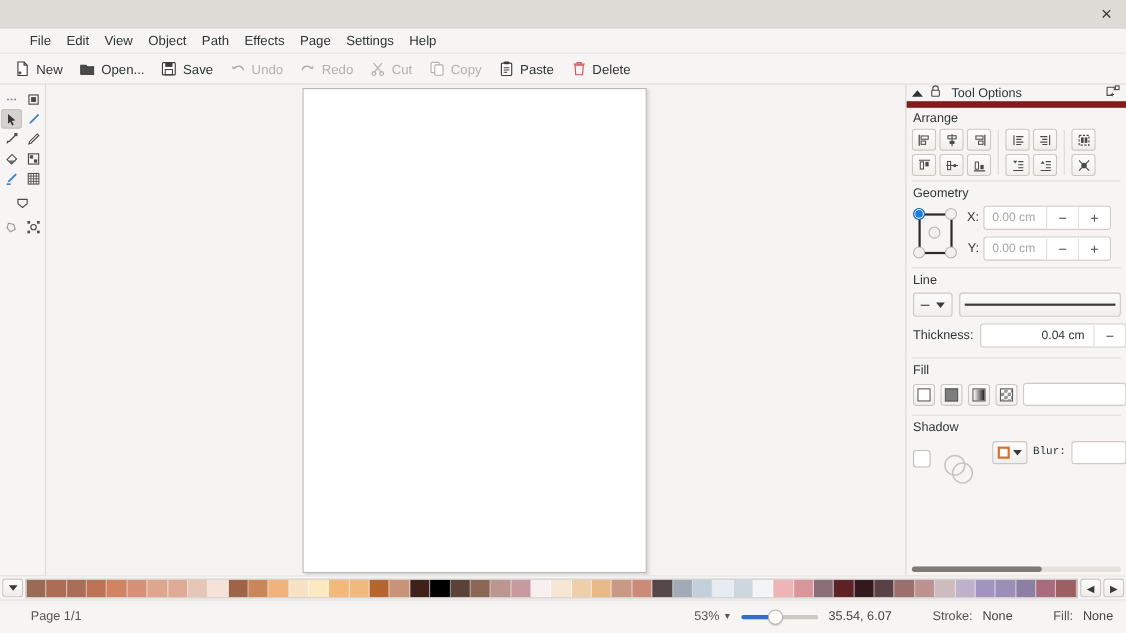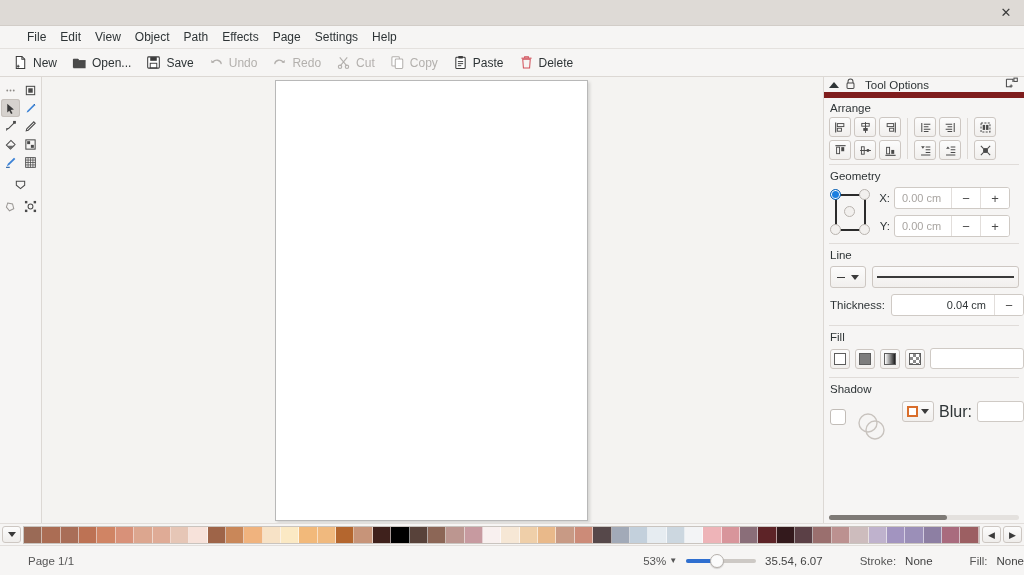--- a/index.html
+++ b/index.html
@@ -177,21 +177,21 @@
   }
   .shadow-mid { width: 44px; position: relative; flex: 0 0 44px; }
   .shadow-right { flex: 1 1 auto; display: flex; flex-direction: column; gap: 8px; }
   .sh-row { display: flex; align-items: center; gap: 5px; }
   .color-combo {
     width: 32px; height: 21px; border: 1px solid #cdc7c2; border-radius: 3px;
     background: linear-gradient(#fcfcfc,#f1efed); display: flex; align-items: center;
     justify-content: space-around; padding: 0 2px; cursor: default;
   }
   .color-combo .sw { width: 11px; height: 11px; border: 2px solid #d96d2a; background: #fff; }
-  .sh-lbl { font-size: 16px; white-space: nowrap; }
+  .sh-lbl { font-size: 10px; white-space: nowrap; font-family: Liberation Mono, monospace; }
   .sh-field { flex: 1 1 auto; height: 21px; border: 1px solid #cfcac5; border-radius: 3px; background: #fff; min-width: 10px; }
 
   .dock-hscroll {
     position: absolute; left: 5px; right: 5px; bottom: 3px; height: 5px;
   }
   .dock-hscroll .track { width: 100%; height: 5px; background: #e4e1de; border-radius: 3px; }
   .dock-hscroll .thumb { width: 62%; height: 5px; background: #7e7a76; border-radius: 3px; }
 
   
   .caret-dn { width: 0; height: 0; border-left: 4px solid transparent; border-right: 4px solid transparent; border-top: 5px solid #3a3a3a; }
@@ -213,21 +213,21 @@
   }
   .swatches i { display: block; height: 100%; flex: 1 1 auto; border-right: 1px solid rgba(255,255,255,0.55); }
 
   
   .statusbar {
     height: 30px; flex: 0 0 30px; background: #f6f5f4; display: flex; align-items: center;
     border-top: 1px solid #e2dedb; font-size: 11.5px; color: #555;
   }
   .sb-left { padding-left: 28px; color: #555; }
   .sb-spacer { flex: 1 1 auto; }
-  .sb-right { display: flex; align-items: center; gap: 9px; }
+  .sb-right { display: flex; align-items: center; gap: 9px; padding-right: 12px; }
   .zoom-box { display: flex; align-items: center; gap: 3px; cursor: default; }
   .slider { width: 70px; height: 14px; position: relative; display: flex; align-items: center; }
   .slider .strack { position: absolute; left: 0; right: 0; height: 4px; background: #cdc9c5; border-radius: 2px; }
   .slider .sfill { position: absolute; left: 0; width: 26px; height: 4px; background: #2f6fd0; border-radius: 2px; }
   .slider .sknob {
     position: absolute; left: 24px; width: 14px; height: 14px; border-radius: 50%;
     background: #fbfbfb; border: 1px solid #b6b1ac; box-shadow: 0 1px 1px rgba(0,0,0,0.15);
   }
   .sb-val { color: #444; }
   .sb-key { color: #555; margin-left: 28px; }

